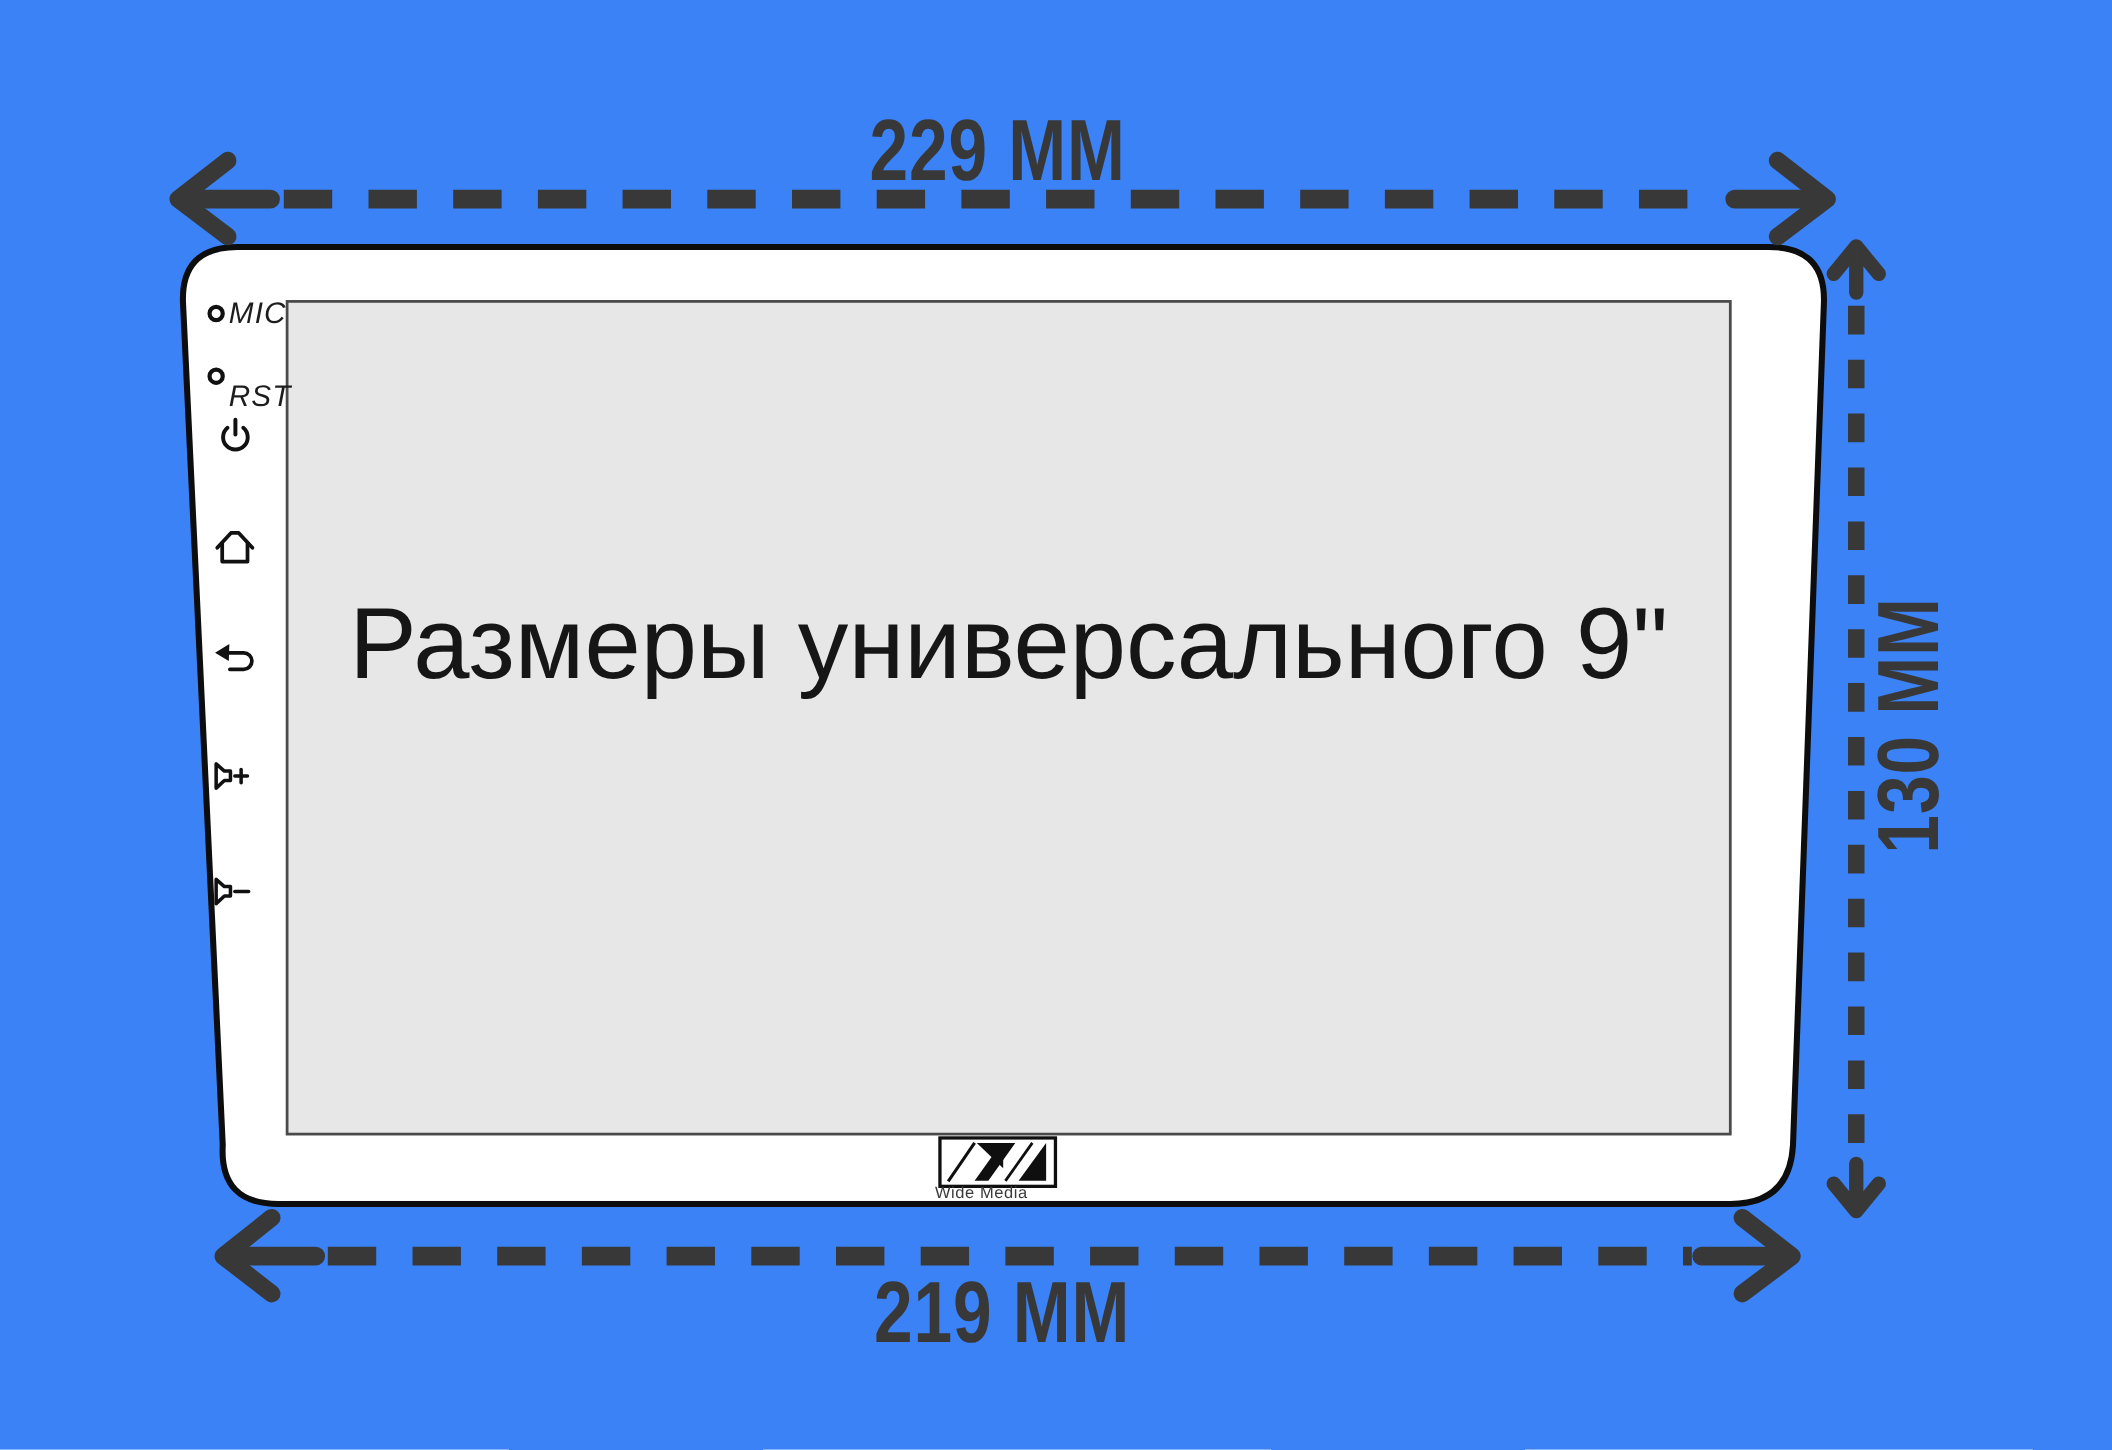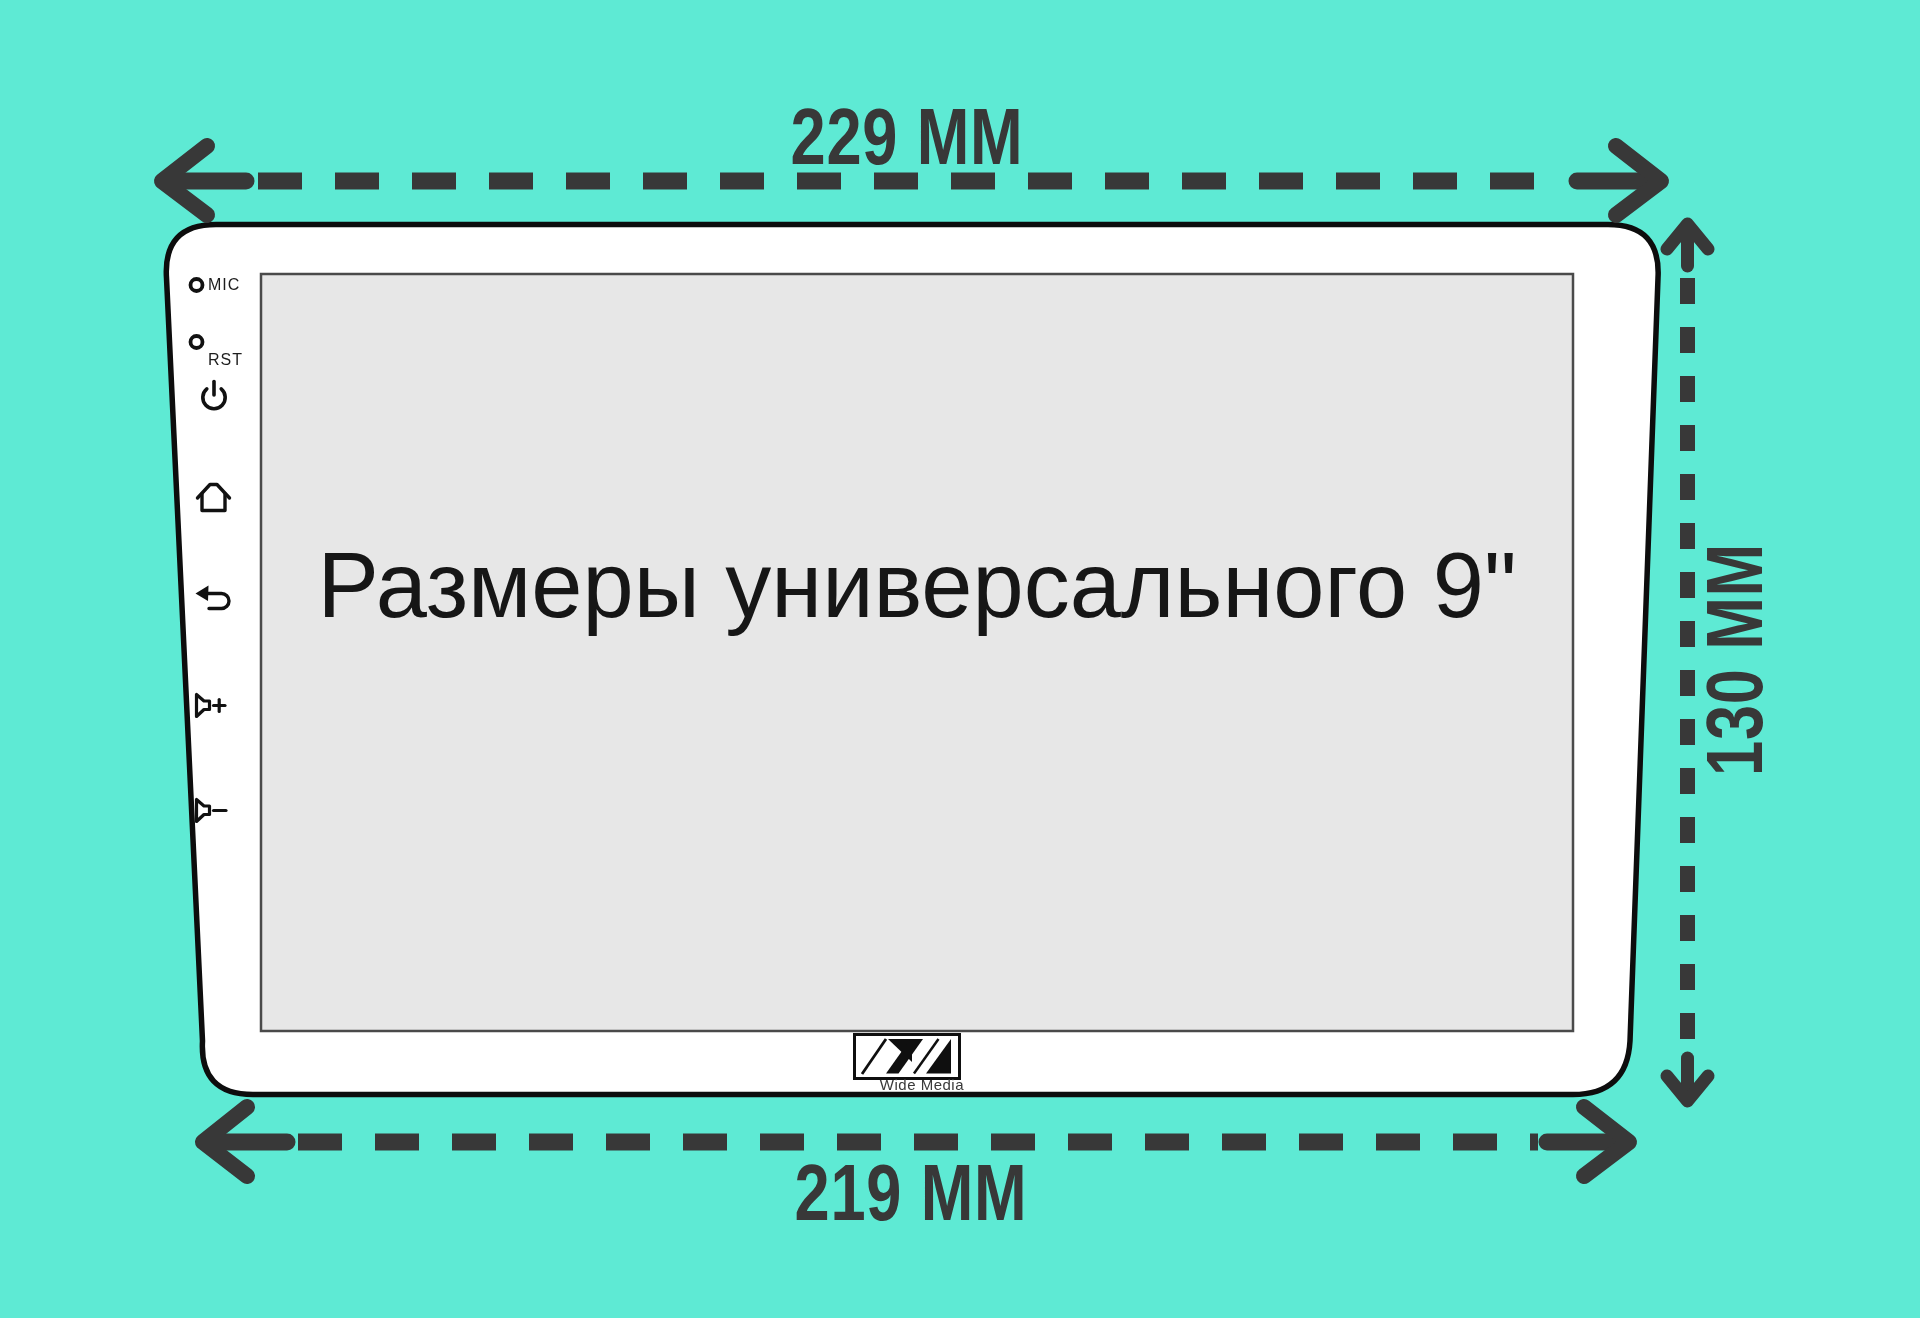--- a/index.html
+++ b/index.html
@@ -1,17 +1,17 @@
 <!DOCTYPE html>
 <html><head>
 <meta charset="utf-8">
 <style>
   html,body{margin:0;padding:0;background:#ffffff;}
   .canvas{
-    position:relative;width:1920px;height:1318px;background:#5eead4;overflow:hidden;
+    position:relative;width:1920px;height:1318px;background:#3b82f6;overflow:hidden;
     font-family:"Liberation Sans",sans-serif;
   }
   svg{position:absolute;left:0;top:0;}
   .dim-label{
     position:absolute;width:500px;text-align:center;
     font-weight:700;font-size:79px;line-height:79px;letter-spacing:1px;
     color:#383838;transform:scaleX(0.80);transform-origin:center;
     white-space:nowrap;
   }
   .dim-label-v{
@@ -19,25 +19,25 @@
     font-weight:700;font-size:79px;line-height:79px;letter-spacing:1px;
     color:#383838;transform:rotate(-90deg) scaleX(0.80);transform-origin:center;
     white-space:nowrap;
   }
   .screen-text{
     position:absolute;left:261px;top:517px;width:1312px;
     text-align:center;font-size:92px;line-height:136px;font-weight:400;
     color:#161616;letter-spacing:0px;white-space:nowrap;
   }
   .port-label{
-    position:absolute;font-size:16px;line-height:22px;color:#1d1d1d;
-    letter-spacing:1px;font-weight:400;
+    position:absolute;font-size:27px;line-height:22px;color:#1d1d1d;
+    letter-spacing:1px;font-weight:400;font-style:italic;
   }
   .logo-text{
-    position:absolute;left:850px;top:1077px;width:114px;text-align:right;
+    position:absolute;left:850px;top:1077px;width:114px;text-align:left;
     font-size:15px;line-height:16px;color:#3a3a3a;letter-spacing:0.5px;
   }
 </style>
 </head>
 <body>
 
 <div class="canvas">
 
   <svg width="1920" height="1318" viewBox="0 0 1920 1318">
 

